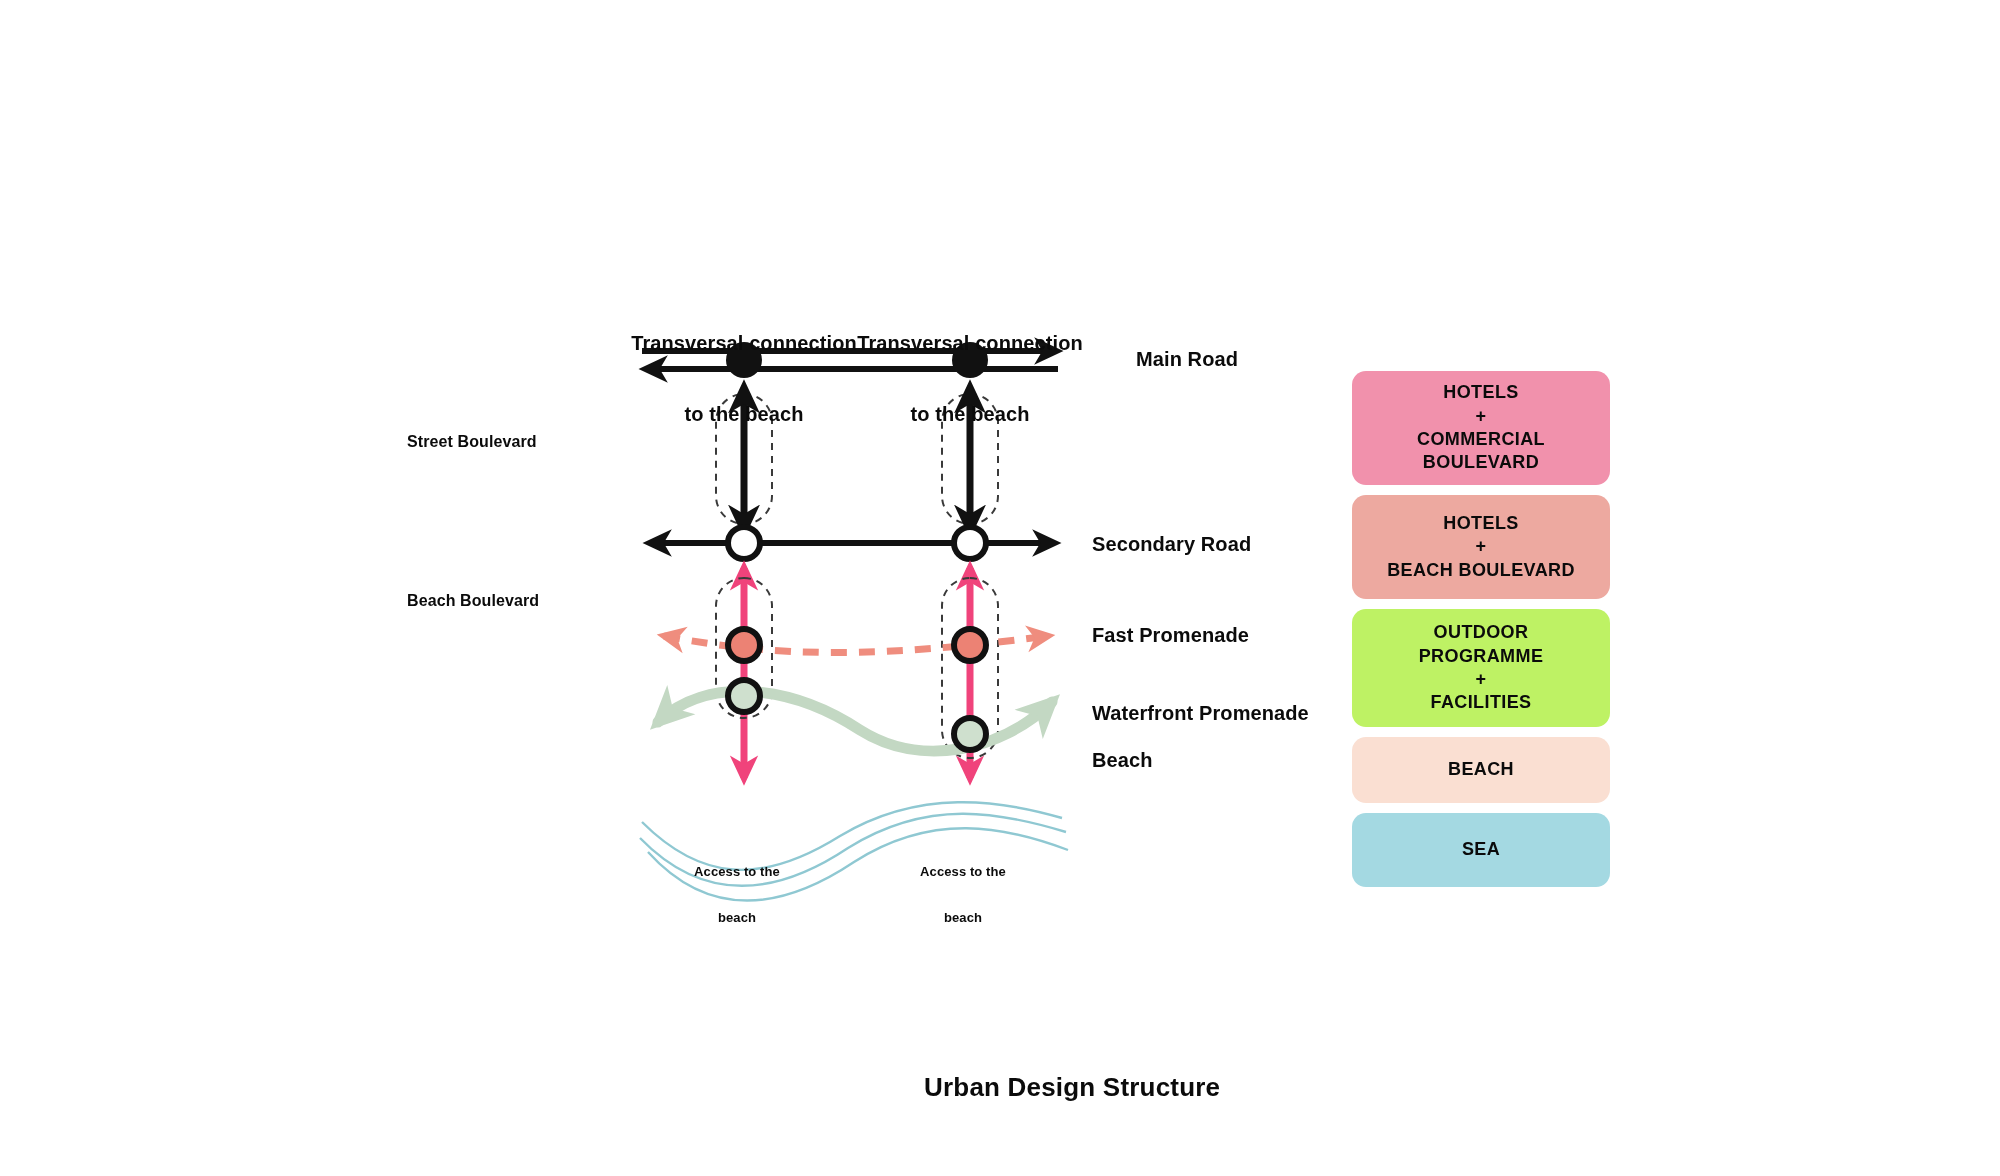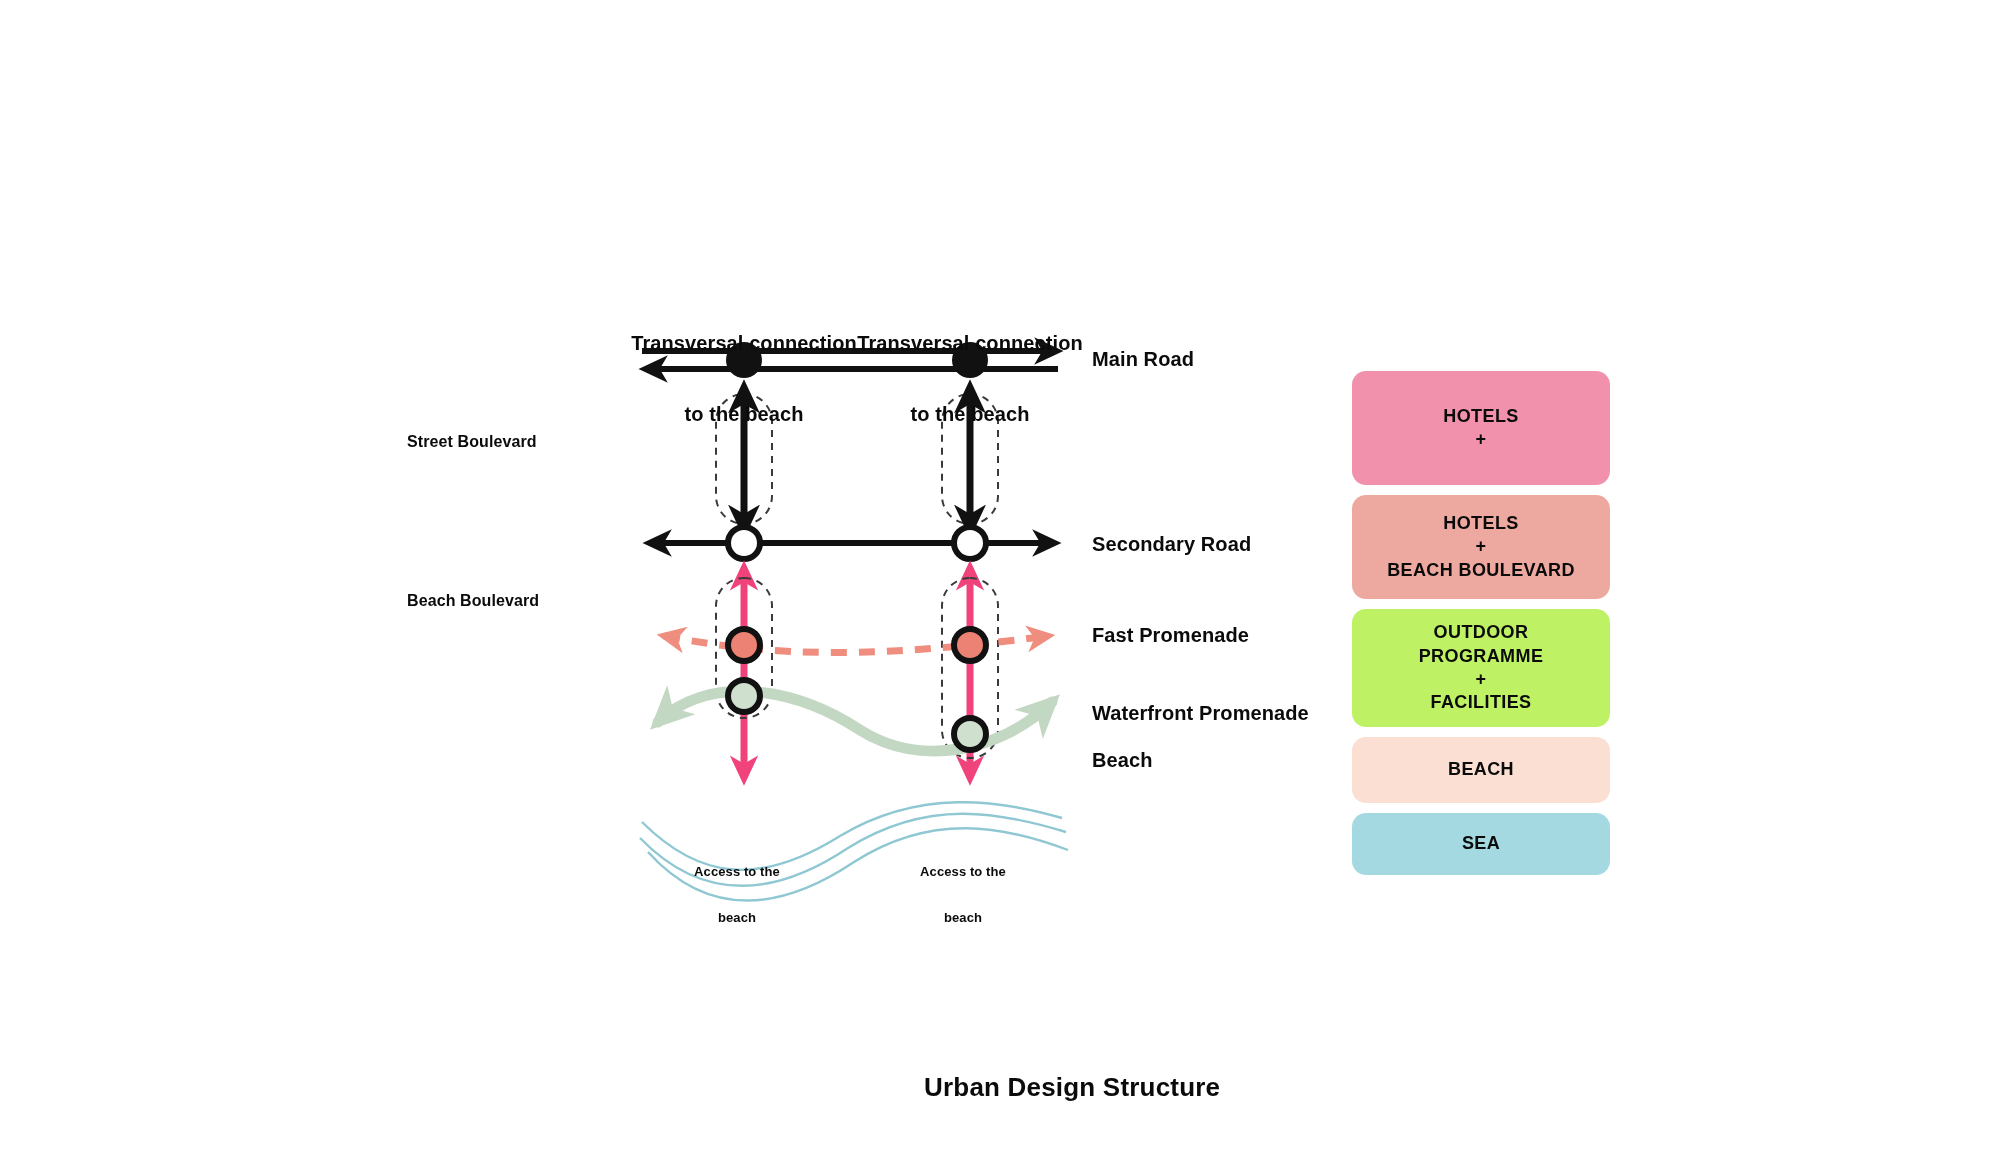--- a/index.html
+++ b/index.html
@@ -75,21 +75,21 @@
     font-size: 18px;
     letter-spacing: 0.4px;
     line-height: 1.30;
     box-sizing: border-box;
     padding: 16px 8px;
   }
   .lb-0 { height: 114px; }
   .lb-1 { height: 104px; }
   .lb-2 { height: 118px; }
   .lb-3 { height: 66px; }
-  .lb-4 { height: 62px; }
+  .lb-4 { height: 74px; }
 </style>
 </head>
 <body>
 
 <div id="stage">
 
   <svg class="diagram" viewBox="0 0 2000 1176">
     <defs>
       <marker id="arrow-black-r" viewBox="0 0 10 10" refX="7" refY="5" markerWidth="5.2" markerHeight="5.2" orient="auto-start-reverse">
         <path d="M 0 0.6 L 9.4 5 L 0 9.4 L 2.6 5 Z" fill="#111111"></path>
@@ -158,40 +158,41 @@
     <div>to the beach</div>
   </div>
   <div class="txt lbl-top" style="left:850px; top:285px; width:240px;">
     <div>Transversal connection</div>
     <div>to the beach</div>
   </div>
 
   <div class="txt lbl-side" style="left:407px; top:433px;">Street Boulevard</div>
   <div class="txt lbl-side" style="left:407px; top:592px;">Beach Boulevard</div>
 
-  <div class="txt lbl-right" style="left:1092px; top:348px;">Main Road</div>
+  <div class="txt lbl-right" style="left:1136px; top:348px;">Main Road</div>
   <div class="txt lbl-right" style="left:1092px; top:533px;">Secondary Road</div>
   <div class="txt lbl-right" style="left:1092px; top:624px;">Fast Promenade</div>
   <div class="txt lbl-right" style="left:1092px; top:702px;">Waterfront Promenade</div>
   <div class="txt lbl-right" style="left:1092px; top:749px;">Beach</div>
 
   <div class="txt lbl-access" style="left:637px; top:833px; width:200px;">
     <div>Access to the</div>
     <div>beach</div>
   </div>
   <div class="txt lbl-access" style="left:863px; top:833px; width:200px;">
     <div>Access to the</div>
     <div>beach</div>
   </div>
 
   <div class="legend">
     <div class="legend-block lb-0" style="background: rgb(241, 145, 172);">
       <div>
         <div>HOTELS</div>
         <div>+</div>
+        <div>COMMERCIAL BOULEVARD</div>
       </div>
     </div>
     <div class="legend-block lb-1" style="background: rgb(237, 169, 160);">
       <div>
         <div>HOTELS</div>
         <div>+</div>
         <div>BEACH BOULEVARD</div>
       </div>
     </div>
     <div class="legend-block lb-2" style="background: #bef264;">

